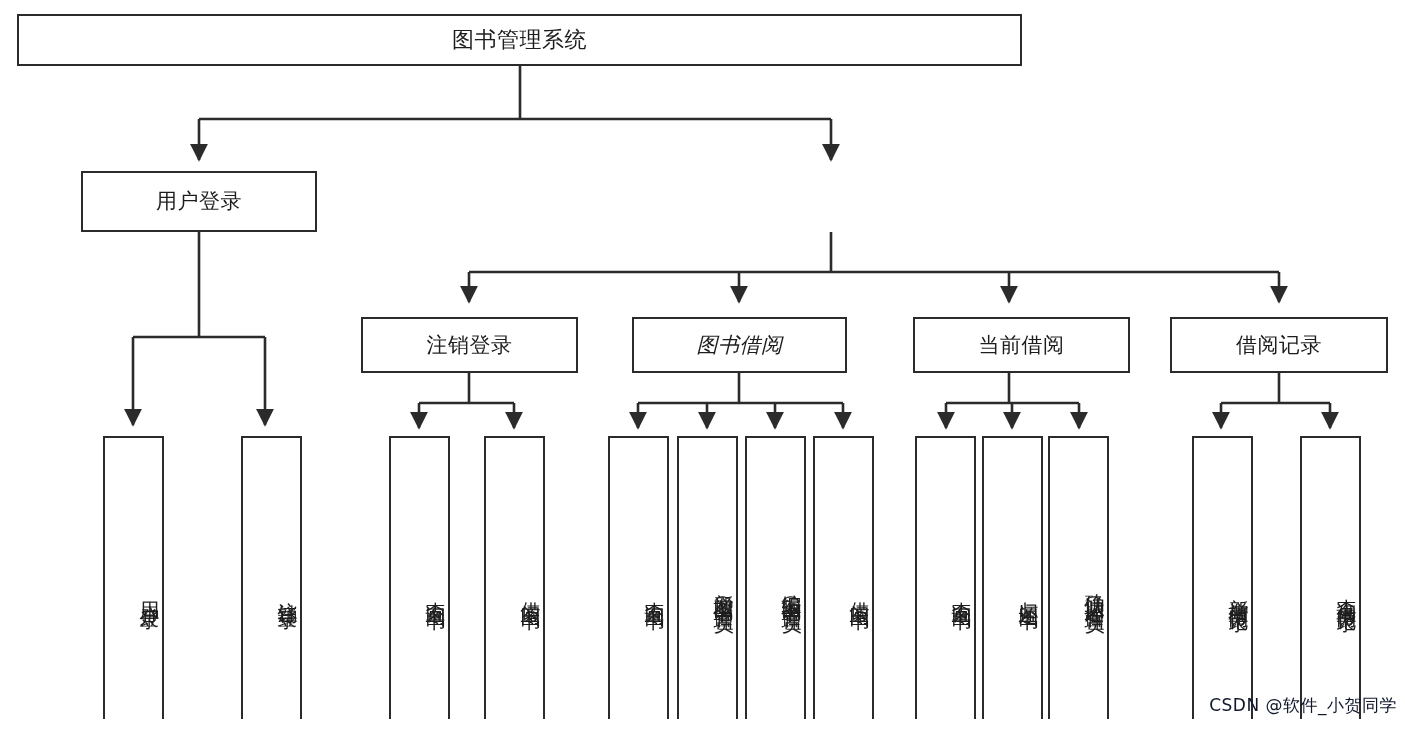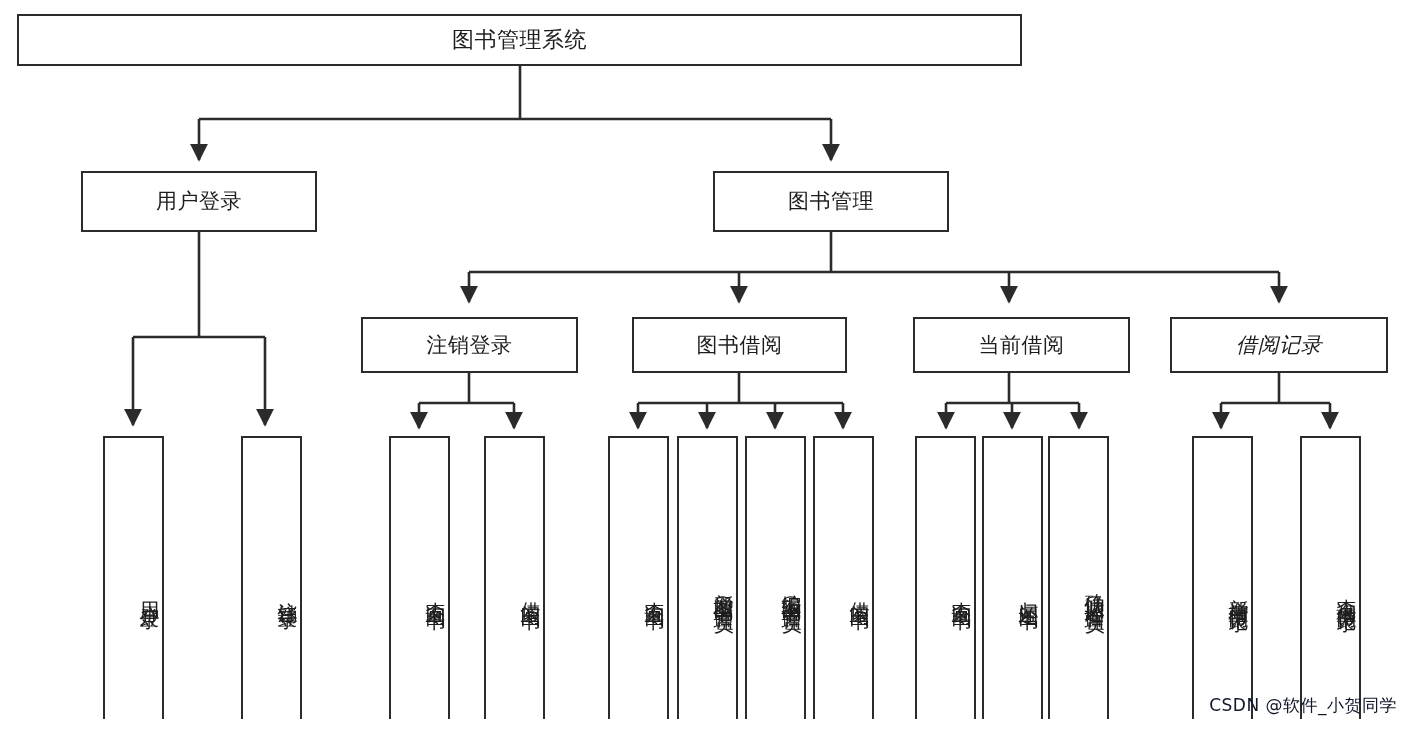--- a/index.html
+++ b/index.html
@@ -120,26 +120,25 @@
       <path d="M 1279 373 L 1279 403"></path>
       <path d="M 1221 403 L 1330 403"></path>
       <path d="M 1221 403 L 1221 428" marker-end="url(#arrow)"></path>
       <path d="M 1330 403 L 1330 428" marker-end="url(#arrow)"></path>
     </g>
   </svg>
 
   <div class="node root" style="left:17px; top:14px; width:1005px; height:52px;">图书管理系统</div>
 
   <div class="node" style="left:81px; top:171px; width:236px; height:61px;">用户登录</div>
-  <div class="node" style="left:713px; top:171px; width:236px; height:61px;">图书管理</div>
 
   <div class="node" style="left:361px; top:317px; width:217px; height:56px;">注销登录</div>
-  <div class="node" style="left:632px; top:317px; width:215px; height:56px;">图书借阅</div>
+  <div class="node" style="left:632px; top:317px; width:215px; height:56px;font-style:italic;">图书借阅</div>
   <div class="node" style="left:901px; top:317px; width:217px; height:56px;margin-left:12px;">当前借阅</div>
-  <div class="node" style="left:1170px; top:317px; width:218px; height:56px;font-style:italic;">借阅记录</div>
+  <div class="node" style="left:1170px; top:317px; width:218px; height:56px;">借阅记录</div>
 
   <div class="node leaf" style="left:103px; top:436px; width:61px; height:297px;">
     <span class="leaf-label">用户登录</span>
   </div>
   <div class="node leaf" style="left:241px; top:436px; width:61px; height:297px;">
     <span class="leaf-label">注销登录</span>
   </div>
 
   <div class="node leaf" style="left:389px; top:436px; width:61px; height:297px;">
     <span class="leaf-label">查询图书</span>

